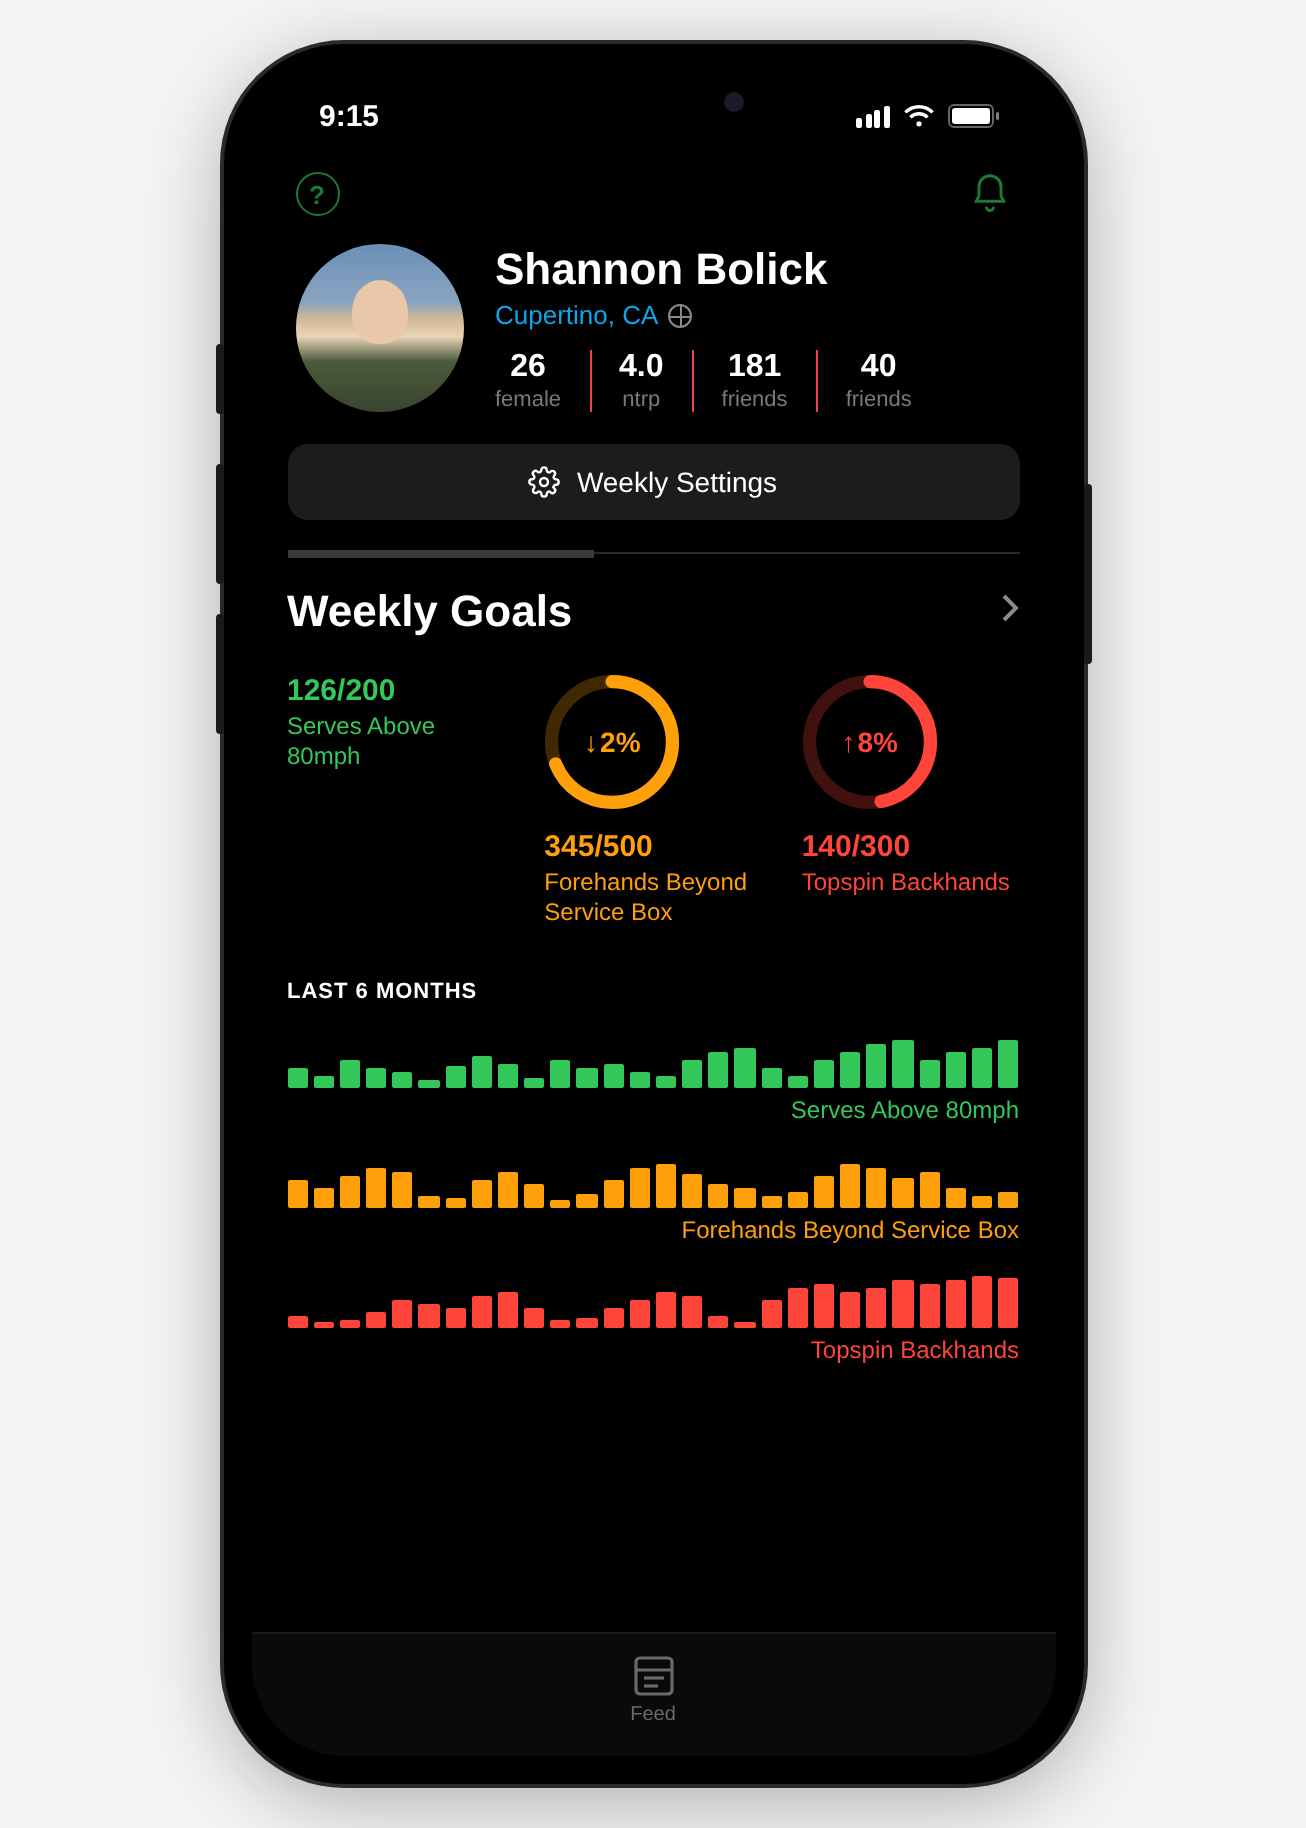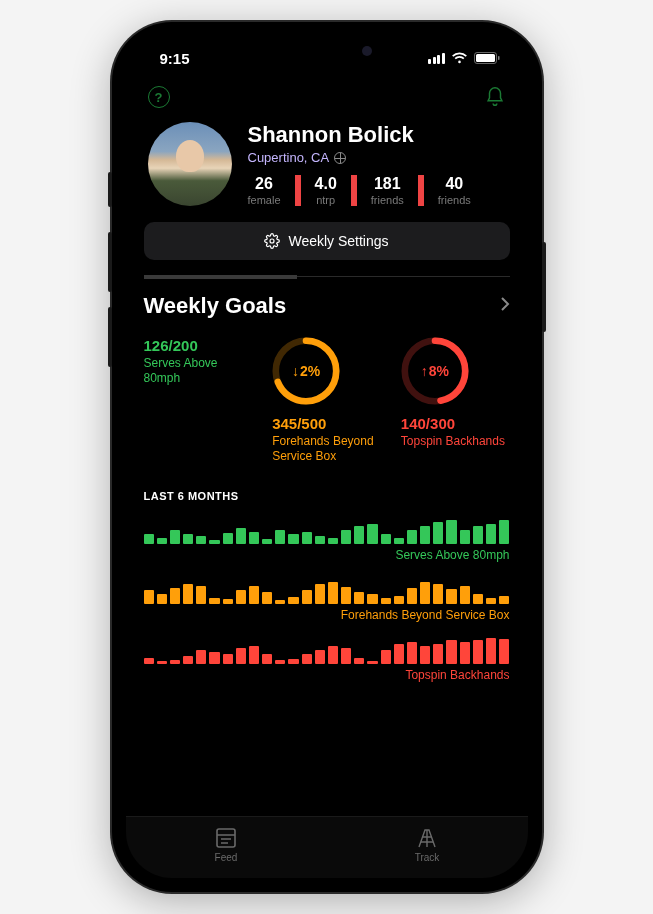--- a/index.html
+++ b/index.html
@@ -82,26 +82,26 @@
     width:84px; height:84px; border-radius:50%;
     background: linear-gradient(180deg,#6b8fb8 0%,#8aa5c0 35%,#d4b896 45%,#e8d4b8 55%,#4a5a3a 70%,#3a4530 100%);
     flex-shrink:0; position:relative; overflow:hidden;
   }
   .avatar::after{
     content:""; position:absolute; left:28px; top:18px; width:28px; height:32px;
     background:#e8c8a8; border-radius:50% 50% 45% 45%;
   }
   .profile-info { flex:1; }
   .profile-name { font-size:22px; font-weight:700; margin-bottom:2px; }
-  .profile-loc { font-size:13px; color:#c4b5fd; display:flex; align-items:center; gap:5px; margin-bottom:10px;}
+  .profile-loc { font-size:13px; color:#0ea5e9; display:flex; align-items:center; gap:5px; margin-bottom:10px;}
   .globe-ic { width:12px;height:12px;border:1px solid #8a8a8a;border-radius:50%;display:inline-block;position:relative;}
   .globe-ic::before{content:"";position:absolute;left:5px;top:0;width:1px;height:100%;background:#8a8a8a;}
   .globe-ic::after{content:"";position:absolute;top:5px;left:0;width:100%;height:1px;background:#8a8a8a;}
   .stats-row { display:flex; }
-  .stat { padding:0 14px; text-align:center; border-right:6px solid #ef4444; }
+  .stat { padding:0 14px; text-align:center; border-right:1px solid #ef4444; }
   .stat:first-child{padding-left:0}
   .stat:last-child{border:none;padding-right:0}
   .stat-val { font-size:16px; font-weight:600; }
   .stat-lbl { font-size:11px; color:#7a7a7a; margin-top:1px;}
   .settings-btn {
     margin:16px 0 0; width:100%; background:#1c1c1e; border:none;
     color:#fff; padding:11px; border-radius:10px; font-size:14px;
     display:flex; align-items:center; justify-content:center; gap:8px;
   }
   .gear{width:16px;height:16px;}
@@ -381,26 +381,15 @@
           <div class="tab-ic">
             <svg width="24" height="22" viewBox="0 0 24 22" fill="none" stroke="currentColor" stroke-width="1.6">
               <rect x="3" y="2" width="18" height="18" rx="2"></rect>
               <line x1="3" y1="8" x2="21" y2="8"></line>
               <line x1="7" y1="12" x2="17" y2="12"></line>
               <line x1="7" y1="16" x2="14" y2="16"></line>
             </svg>
           </div>
           <span>Feed</span>
         </div>
-        <div class="tab">
-          <div class="tab-ic">
-            <svg width="24" height="22" viewBox="0 0 24 22" fill="none" stroke="currentColor" stroke-width="1.4">
-              <path d="M4 20L10 3h4l6 17"></path>
-              <line x1="6" y1="15" x2="18" y2="15"></line>
-              <line x1="8" y1="10" x2="16" y2="10"></line>
-              <line x1="12" y1="3" x2="12" y2="20"></line>
-            </svg>
-          </div>
-          <span>Track</span>
-        </div>
       </div>
   </div>
 </div>
 
 </body></html>

